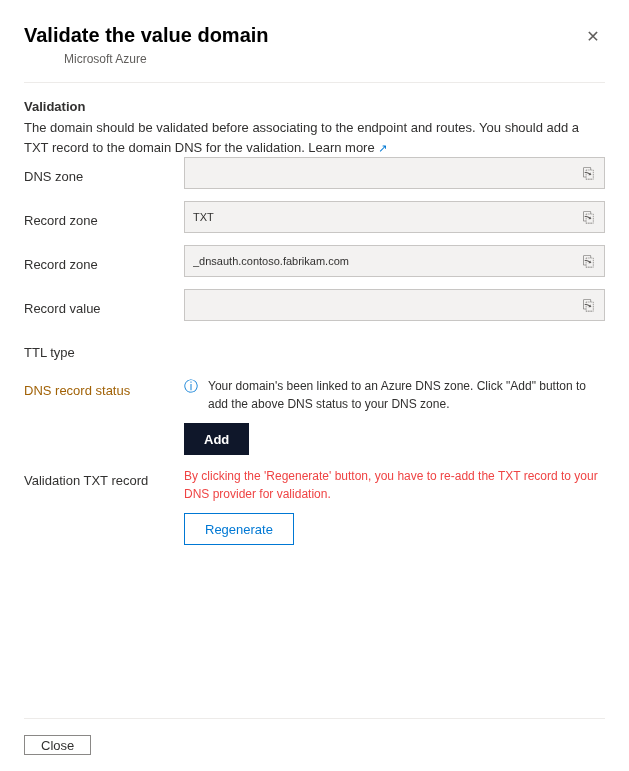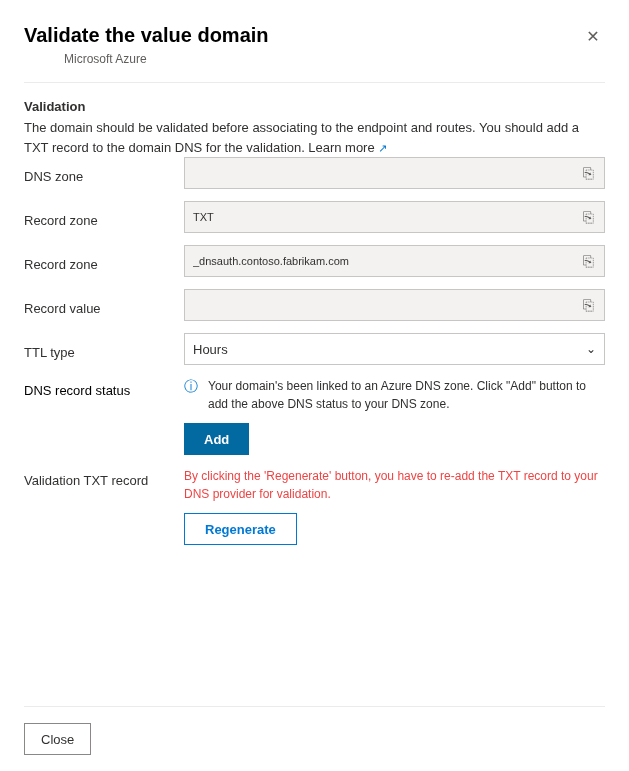--- a/index.html
+++ b/index.html
@@ -164,21 +164,21 @@
       display: flex;
       align-items: flex-start;
       margin-bottom: 12px;
     }
 
     .dns-status-label {
       width: 160px;
       min-width: 160px;
       padding-top: 6px;
       font-size: 13px;
-      color: #000000;
+      color: #a16207;
     }
 
     .dns-status-content {
       flex: 1;
     }
 
     .info-box {
       display: flex;
       gap: 8px;
       margin-bottom: 10px;
@@ -191,39 +191,39 @@
       margin-top: 1px;
     }
 
     .info-text {
       font-size: 12px;
       color: #323130;
       line-height: 1.5;
     }
 
     .btn-primary {
-      background: #0369a1;
+      background: #0f172a;
       color: #ffffff;
       border: none;
       height: 32px;
       padding: 4px 20px;
       cursor: pointer;
       font-size: 13px;
       font-weight: 600;
     }
 
     .btn-secondary {
       background: #ffffff;
       color: #0078d4;
       border: 1px solid #0078d4;
       height: 32px;
       padding: 0 20px;
       cursor: pointer;
       font-size: 13px;
-      font-weight: 700;
+      font-weight: 400;
     }
 
     .regenerate-row {
       display: flex;
       align-items: flex-start;
       margin-bottom: 24px;
     }
 
     .regenerate-label {
       width: 160px;
@@ -247,21 +247,21 @@
     .dialog-footer {
       border-top: 1px solid #edebe9;
       padding: 16px 0;
       margin-top: auto;
     }
 
     .btn-close {
       background: #ffffff;
       color: #323130;
       border: 1px solid #8a8886;
-      height: 32px;
+      height: 20px;
       padding: 0 16px;
       cursor: pointer;
       font-size: 13px;
     }
 
     .divider {
       height: 1px;
       background: #edebe9;
       margin-bottom: 16px;
     }
@@ -324,26 +324,20 @@
       <div class="input-with-copy">
         <input type="text" value="" style="">
         <span class="copy-icon">⎘</span>
       </div>
     </div>
   </div>
 
 
   <div class="form-row">
     <div class="form-label">TTL type</div>
-    <div class="form-control">
-      <div class="select-control">
-        <span class="select-value">Hours</span>
-        <span class="chevron-icon">⌄</span>
-      </div>
-    </div>
   </div>
 
   <div class="dns-status-row">
     <div class="dns-status-label">DNS record status</div>
     <div class="dns-status-content">
       <div class="info-box">
         <span class="info-icon">ⓘ</span>
         <span class="info-text">Your domain's been linked to an Azure DNS zone. Click "Add" button to add the above DNS status to your DNS zone.</span>
       </div>
       <button class="btn-primary">Add</button>

